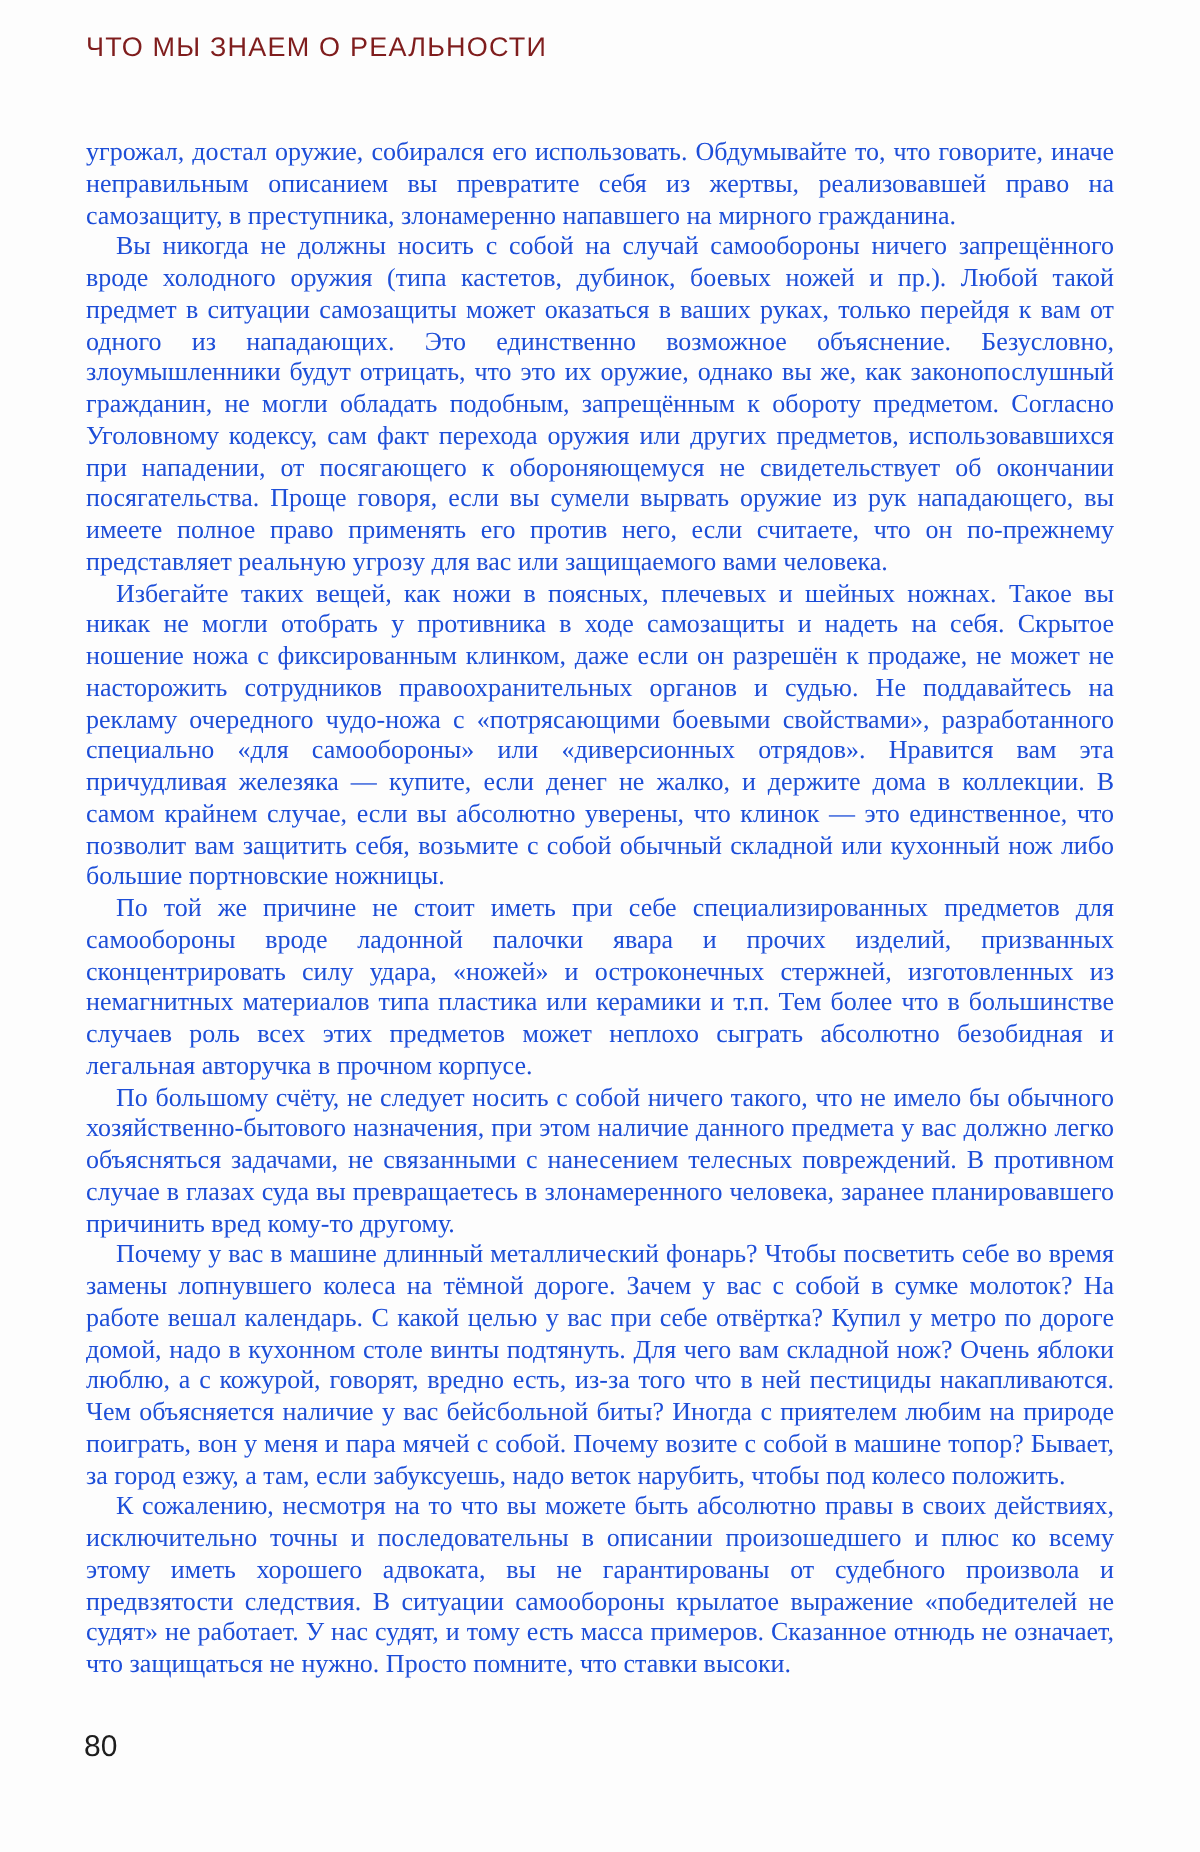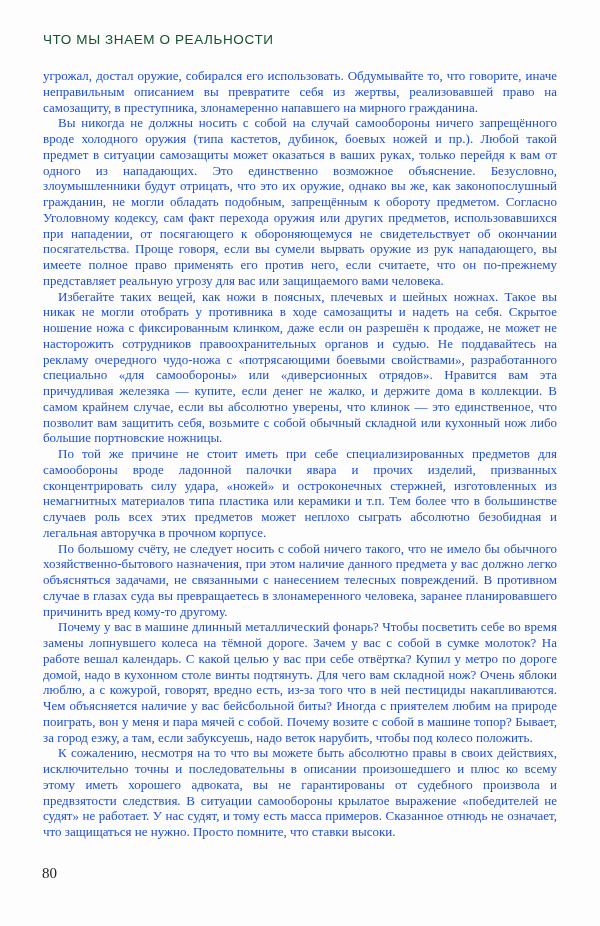--- a/index.html
+++ b/index.html
@@ -11,25 +11,25 @@
     position: relative;
     width: 600px;
     height: 926px;
     background: #fdfdfd;
     overflow: hidden;
     box-sizing: border-box;
   }
   .running-head {
     position: absolute;
     left: 43px;
-    top: 32px;
+    top: 16px;
     font-family: "Liberation Sans", sans-serif;
     font-size: 13.5px;
     letter-spacing: 0.6px;
-    color: #14532d;
+    color: #7f1d1d;
     text-transform: uppercase;
     white-space: nowrap;
   }
   .body-text {
     position: absolute;
     left: 43px;
     top: 68px;
     width: 514px;
     font-family: "Liberation Serif", "DejaVu Serif", serif;
     font-size: 13px;
@@ -42,21 +42,21 @@
     padding: 0;
     text-indent: 15px;
   }
   .body-text p:first-child {
     text-indent: 0;
   }
   .page-number {
     position: absolute;
     left: 42px;
     top: 865px;
-    font-family: Liberation Serif, serif;
+    font-family: Liberation Sans, sans-serif;
     font-size: 15px;
     color: #1d1d1d;
   }
 </style>
 </head>
 <body>
 
 <div class="page">
   <div class="running-head">ЧТО МЫ ЗНАЕМ О РЕАЛЬНОСТИ</div>
 

